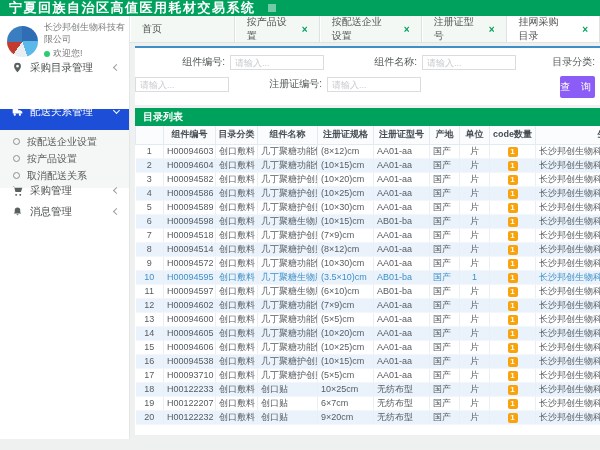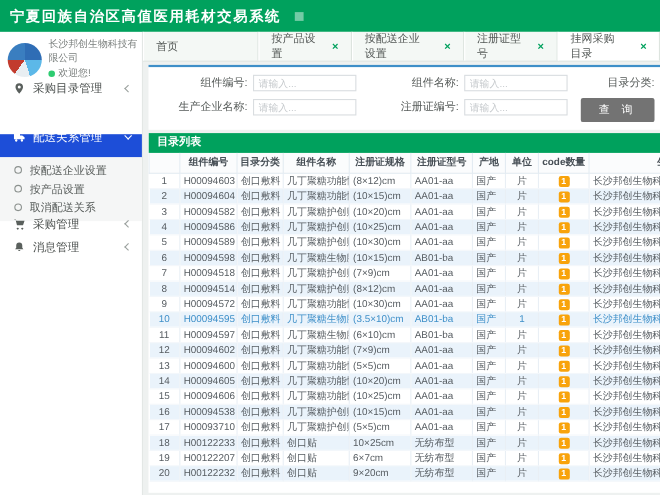--- a/index.html
+++ b/index.html
@@ -1,20 +1,20 @@
 <!DOCTYPE html>
 <html><head>
 <meta charset="utf-8">
 <style>
   * { box-sizing: border-box; margin: 0; padding: 0; }
   html,body { width:600px; height:450px; overflow:hidden; }
   body { font-family:"Liberation Sans","DejaVu Sans",sans-serif; background:#eef1f0; }
 
   
-  .topbar { height:29px; background:#00a15d; display:flex; align-items:center; padding:0 9px; }
+  .topbar { height:16px; background:#00a15d; display:flex; align-items:center; padding:0 9px; }
   .topbar .title { color:#fff; font-size:13px; font-weight:bold; letter-spacing:1.5px; }
   .topbar .win-icon { width:8px; height:8px; background:rgba(255,255,255,.45); margin-left:12px; }
 
   .layout { display:flex; height:423px; }
 
   
   .sidebar { width:130px; background:#fff; flex-shrink:0; border-right:1px solid #e3e7e5; }
   .profile { display:flex; gap:6px; padding:6px 3px 5px 7px; align-items:center; }
   .avatar { width:31px; height:31px; border-radius:50%; flex-shrink:0;
             background:conic-gradient(#2f6db5 0 25%,#5cb8e8 25% 45%,#e8eef2 45% 60%,#c23b2e 60% 75%,#3a7ec0 75% 100%); }
@@ -48,22 +48,22 @@
   .content { flex:1; padding:3px 0 0 5px; overflow:hidden; }
   .search-panel { background:#fff; border-top:2px solid #3e8fc8; padding:7px 0 6px; position:relative; }
   .form-row { display:flex; align-items:flex-start; margin-bottom:7px; }
   .form-row:last-child { margin-bottom:0; }
   .form-row label { width:90px; text-align:right; font-size:10px; color:#555a58; margin-right:5px; }
   .form-row label.lbl2 { width:75px; margin-left:18px; }
   input.text { width:94px; height:15px; border:1px solid #d9dde0; font-size:9px; padding:1px 4px; color:#333; outline:none; }
   input.text::placeholder { color:#c6cacd; }
   .right-col { position:absolute; right:5px; top:7px; text-align:right; }
   .cat-label { font-size:10px; color:#555a58; }
-  .query-btn { margin-top:7px; background:#737373; color:#fff; border:none; font-size:10px;
-               padding:4px 16px; border-radius:2px; letter-spacing:4px; cursor:pointer; }
+  .query-btn { margin-top:7px; background:#8b5cf6; color:#fff; border:none; font-size:10px;
+               padding:4px 0; border-radius:2px; letter-spacing:4px; cursor:pointer; }
 
   .list-panel { background:#fff; margin-top:3px; height:327px; overflow:hidden; }
   .list-header { background:#00a15d; color:#fff; font-size:10px; font-weight:bold; height:18px;
                  line-height:18px; padding-left:8px; }
   table { border-collapse:collapse; table-layout:fixed; width:560px; font-size:9px; }
   th { font-weight:bold; color:#464e55; height:18px; border:1px solid #e3ebf2; border-top:none;
        background:#fbfcfd; white-space:nowrap; overflow:hidden; }
   td { height:13px; padding:0 3px; border-right:1px solid #e9eff5; border-bottom:1px solid #f3f7fb;
        color:#565c61; white-space:nowrap; overflow:hidden; text-align:left; }
   td.c { text-align:center; }
@@ -172,21 +172,20 @@
 
     <div class="content">
       <section class="search-panel">
         <div class="form-row">
           <label>组件编号:</label>
           <input class="text" type="text" placeholder="请输入..." style="">
           <label class="lbl2">组件名称:</label>
           <input class="text" type="text" placeholder="请输入..." style="">
         </div>
         <div class="form-row">
-          <label>生产企业名称:</label>
           <input class="text" type="text" placeholder="请输入..." style="">
           <label class="lbl2">注册证编号:</label>
           <input class="text" type="text" placeholder="请输入..." style="">
         </div>
         <div class="right-col">
           <div class="cat-label">目录分类:</div>
           <button class="query-btn">查 询</button>
         </div>
       </section>
 

